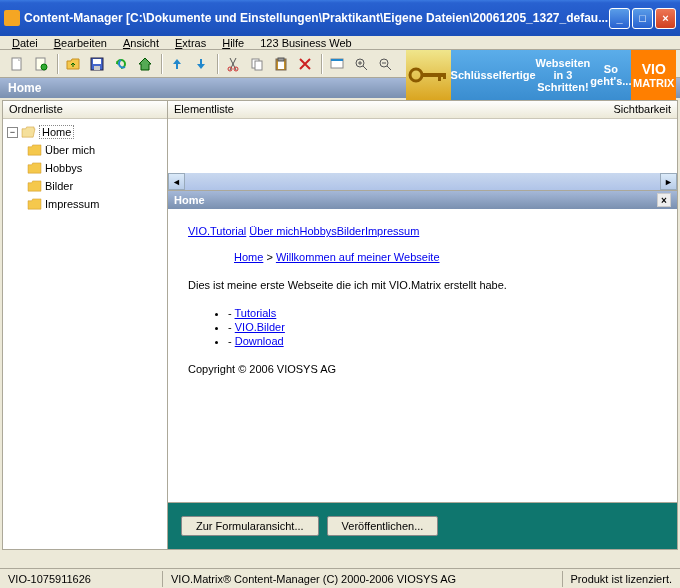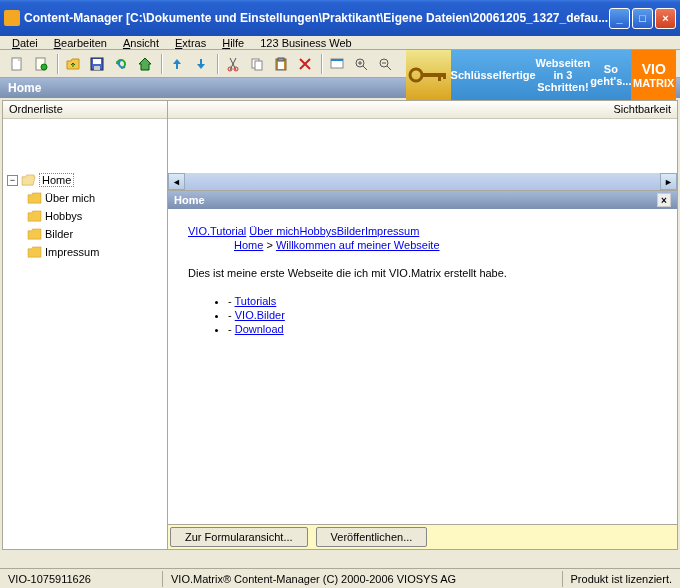--- a/index.html
+++ b/index.html
@@ -24,21 +24,21 @@
 
 .banner { position: absolute; top: 50px; right: 4px; width: 270px; height: 50px; display: flex; }
 .banner-key { width: 50px; background: linear-gradient(to bottom, #f0e68c, #daa520); display: flex; align-items: center; justify-content: center; }
 .banner-text { flex: 1; background: linear-gradient(to bottom, #5badea, #3a8dd0); color: white; display: flex; align-items: center; justify-content: center; font-size: 11px; font-weight: bold; text-align: center; }
 .banner-logo { width: 50px; background: #ff7f00; color: white; display: flex; flex-direction: column; align-items: center; justify-content: center; font-size: 9px; font-weight: bold; }
 .banner-logo .vio { font-size: 14px; }
 
 .section-header { height: 20px; background: linear-gradient(to bottom, #a5b8d8, #7a90b0); color: white; font-weight: bold; padding: 3px 8px; font-size: 12px; }
 
 .main-layout { display: flex; height: 450px; border: 1px solid #aca899; margin: 2px; }
-.sidebar { width: 165px; border-right: 1px solid #aca899; background: white; display: flex; flex-direction: column; gap: 48px; }
+.sidebar { width: 165px; border-right: 1px solid #aca899; background: white; display: flex; flex-direction: column; }
 .col-header { height: 18px; background: linear-gradient(to bottom, #fefefe, #ece9d8); border-bottom: 1px solid #cbc7b8; padding: 2px 6px; font-size: 11px; }
 .tree { padding: 4px; flex: 1; }
 .tree-row { display: flex; align-items: center; height: 18px; cursor: pointer; }
 .tree-toggle { width: 11px; height: 11px; border: 1px solid #888; background: white; display: flex; align-items: center; justify-content: center; font-size: 9px; line-height: 1; margin-right: 3px; }
 .tree-folder { width: 15px; height: 13px; margin-right: 3px; }
 .tree-row.selected .tree-label { border: 1px dotted #888; padding: 0 2px; }
 .tree-children { padding-left: 20px; }
 
 .content { flex: 1; display: flex; flex-direction: column; background: white; }
 .content-headers { display: flex; }
@@ -47,27 +47,27 @@
 .element-area { height: 72px; border-bottom: 1px solid #aca899; position: relative; }
 .hscroll { position: absolute; bottom: 0; left: 0; right: 0; height: 17px; background: #e8e8e8; display: flex; }
 .hscroll-btn { width: 17px; height: 17px; background: linear-gradient(to bottom, #dbeaf9, #b8cce8); border: 1px solid #9ab; display: flex; align-items: center; justify-content: center; font-size: 9px; cursor: pointer; }
 .hscroll-track { flex: 1; background: linear-gradient(to bottom, #c9d8ef, #b0c4e8); }
 
 .panel-hdr { height: 18px; background: linear-gradient(to bottom, #a5b8d8, #7a90b0); color: white; font-weight: bold; padding: 2px 6px; display: flex; justify-content: space-between; align-items: center; }
 .panel-close { width: 14px; height: 14px; border: 1px solid #ccc; background: #eee; color: black; display: flex; align-items: center; justify-content: center; font-size: 10px; cursor: pointer; }
 
 .page-content { flex: 1; padding: 16px 20px; font-family: "Times New Roman", serif; font-size: 14px; overflow: auto; }
 .page-content a { color: #0000ee; text-decoration: underline; }
-.page-content .nav-line { margin-bottom: 2px; }
+.page-content .nav-line { margin-bottom: 14px; }
 .page-content .bc-line { margin-bottom: 16px; margin-left: 46px; }
 .page-content .intro { margin-bottom: 16px; }
 .page-content ul { padding-left: 40px; margin-bottom: 16px; }
 .page-content li { list-style: disc; margin-bottom: 2px; }
 
-.btn-row { padding: 2px; display: flex; gap: 8px; border-top: 1px solid #aca899; background: #fef9c3; }
+.btn-row { padding: 13px; display: flex; gap: 8px; border-top: 1px solid #aca899; background: #0f766e; }
 .btn { padding: 3px 14px; background: #ece9d8; border: 1px solid #888; border-radius: 2px; cursor: pointer; }
 
 .statusbar { position: absolute; bottom: 0; left: 0; right: 0; height: 20px; background: #ece9d8; border-top: 1px solid #aca899; display: flex; align-items: center; font-size: 11px; }
 .status-cell { padding: 2px 8px; border-right: 1px solid #aca899; }
 .status-cell.c1 { width: 163px; }
 .status-cell.c2 { flex: 1; }
 .status-cell.c3 { border-right: none; }
 
 svg.folder-closed { fill: #f5c84c; stroke: #c89020; stroke-width: 0.5; }
 svg.folder-open { fill: #f5e09c; stroke: #c89020; stroke-width: 0.5; }
@@ -250,20 +250,21 @@
               <path d="M1 3 L5 3 L6 1 L15 1 L15 12 L1 12 Z"></path>
             </svg>
             <span>Impressum</span>
           </div>
       </div>
     </div>
   </div>
 
   <div class="content">
     <div class="content-headers">
+      <div class="col-header">Elementliste</div>
       <div class="col-header">Sichtbarkeit</div>
     </div>
     <div class="element-area">
       <div class="hscroll">
         <div class="hscroll-btn">◄</div>
         <div class="hscroll-track"></div>
         <div class="hscroll-btn">►</div>
       </div>
     </div>
     <div class="panel-hdr">
@@ -277,20 +278,21 @@
       </div>
       <div class="bc-line">
         <a href="#">Home</a><span> &gt; </span><a href="#">Willkommen auf meiner Webseite</a>
       </div>
       <div class="intro">Dies ist meine erste Webseite die ich mit VIO.Matrix erstellt habe.</div>
       <ul>
         <li><span>- </span><a href="#">Tutorials</a></li>
         <li><span>- </span><a href="#">VIO.Bilder</a></li>
         <li><span>- </span><a href="#">Download</a></li>
       </ul>
+      <div>Copyright © 2006 VIOSYS AG</div>
     </div>
     <div class="btn-row">
       <button class="btn">Zur Formularansicht...</button>
       <button class="btn">Veröffentlichen...</button>
     </div>
   </div>
 </div>
 
 <div class="statusbar">
   <div class="status-cell c1">VIO-1075911626</div>

